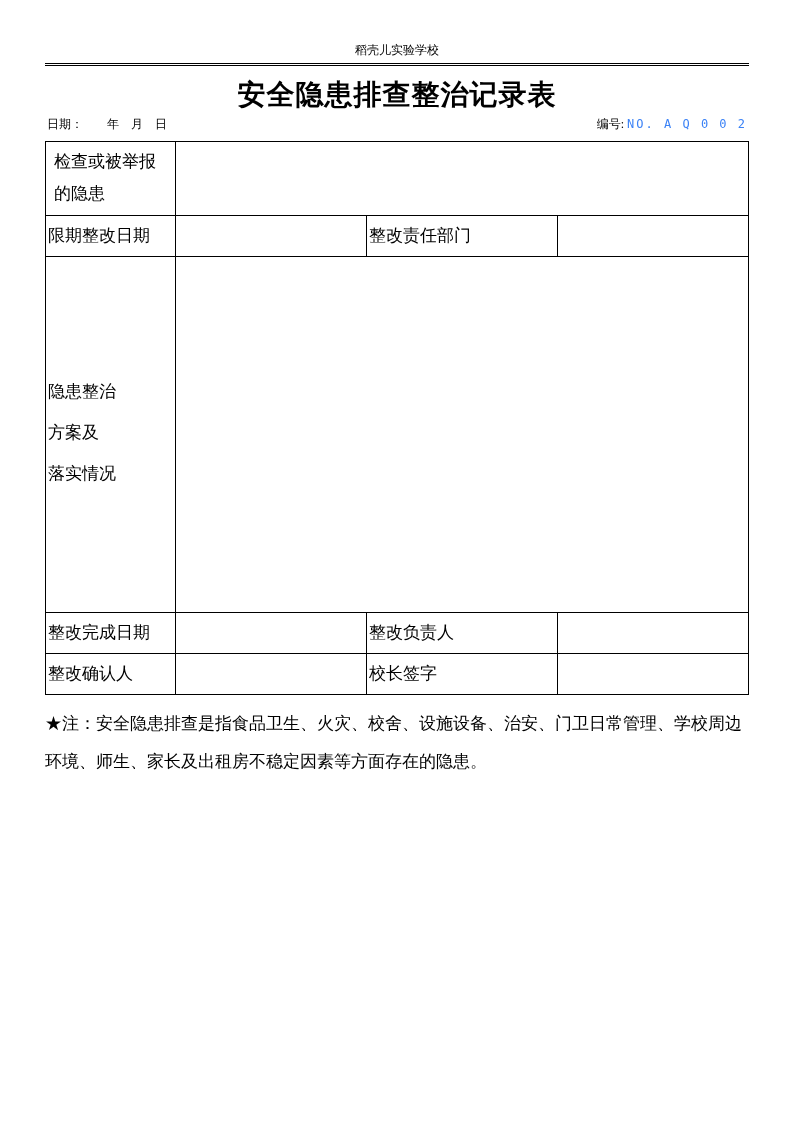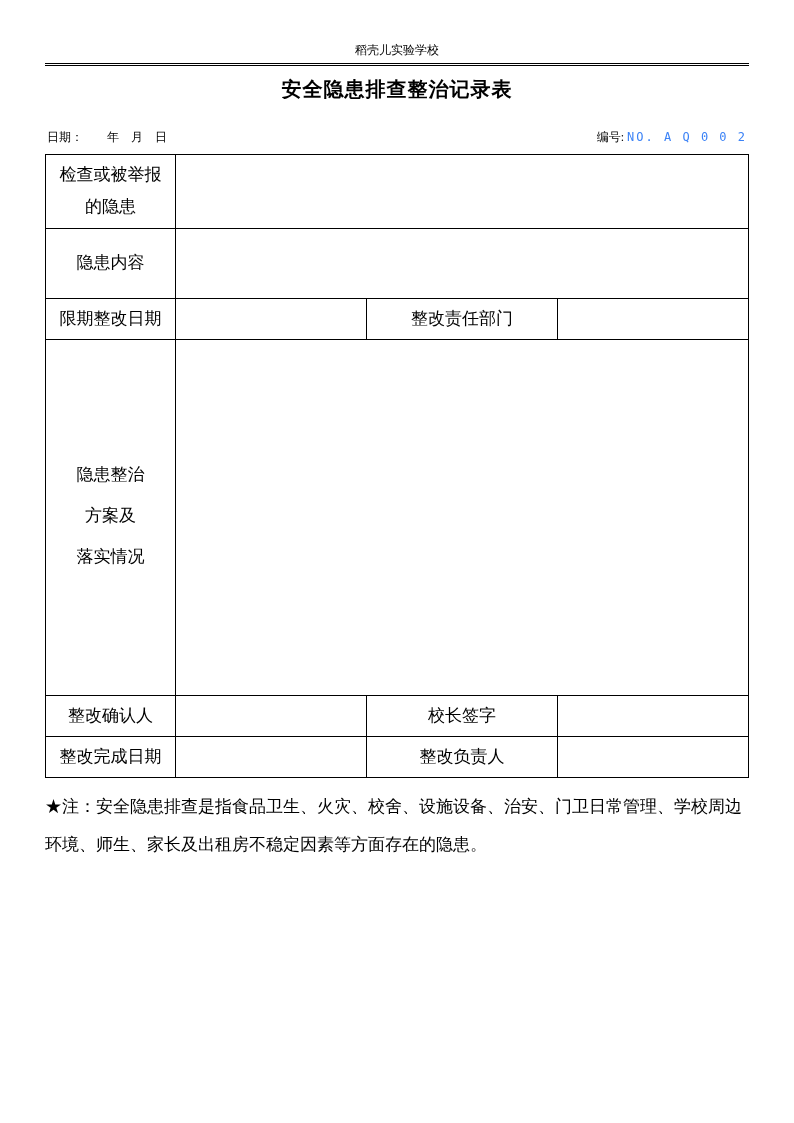--- a/index.html
+++ b/index.html
@@ -16,23 +16,23 @@
       font-size: 12px;
       padding-bottom: 4px;
     }
     .double-line {
       border-top: 3px double #000;
       height: 0;
       margin-bottom: 10px;
     }
     .title {
       text-align: center;
-      font-size: 20px;
+      font-size: 28px;
       font-weight: bold;
-      margin-bottom: 26px;
+      margin-bottom: 2px;
       letter-spacing: 1px;
     }
     .meta-row {
       display: flex;
       justify-content: space-between;
       font-size: 12px;
       margin-bottom: 8px;
       padding: 0 2px;
     }
     .meta-left { }
@@ -43,21 +43,20 @@
       letter-spacing: 2px;
     }
     table {
       width: 100%;
       border-collapse: collapse;
       table-layout: fixed;
     }
     td {
       border: 1.5px solid #000;
       vertical-align: middle;
-      text-align: center;
       font-size: 17px;
       line-height: 1.9;
       padding: 4px 2px;
     }
     .label-cell {
       width: 130px;
     }
     .mid-cell {
       width: 115px;
     }
@@ -92,44 +91,40 @@
 </div>
 
 <table>
   <tbody>
       <tr class="h-first">
     <td class="label-cell multiline">
       <div style="line-height:1.9;white-space:normal;word-break:break-all;padding:0 6px;">检查或被举报的隐患</div>
     </td>
     <td colspan="3"></td>
   </tr>
-  <tr class="h-med">
-    <td class="label-cell">隐患内容</td>
-    <td colspan="3"></td>
-  </tr>
   <tr class="h-small">
     <td class="label-cell">限期整改日期</td>
     <td></td>
     <td class="mid-cell">整改责任部门</td>
     <td></td>
   </tr>
   <tr class="h-big">
     <td class="label-cell multiline">
       <div style="line-height:2.4;font-family:Liberation Mono, monospace;">隐患整治<br>方案及<br>落实情况</div>
     </td>
     <td colspan="3"></td>
   </tr>
   <tr class="h-small">
+    <td class="label-cell">整改完成日期</td>
+    <td></td>
+    <td class="mid-cell">整改负责人</td>
+    <td></td>
+  </tr>
+  <tr class="h-small">
     <td class="label-cell">整改确认人</td>
     <td></td>
     <td class="mid-cell">校长签字</td>
-    <td></td>
-  </tr>
-  <tr class="h-small">
-    <td class="label-cell">整改完成日期</td>
-    <td></td>
-    <td class="mid-cell">整改负责人</td>
     <td></td>
   </tr>
 </tbody>
   </table>
 
 <div class="footnote">★注：安全隐患排查是指食品卫生、火灾、校舍、设施设备、治安、门卫日常管理、学校周边环境、师生、家长及出租房不稳定因素等方面存在的隐患。</div>
 
 </body></html>

